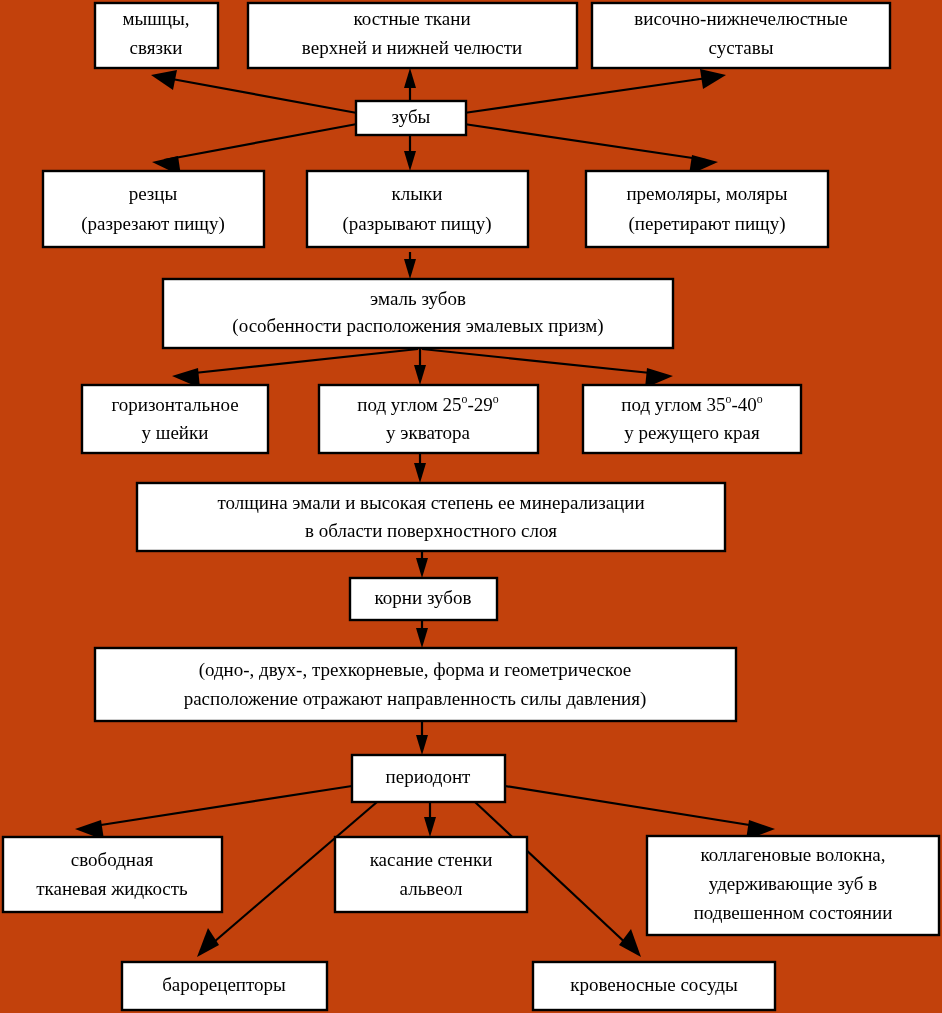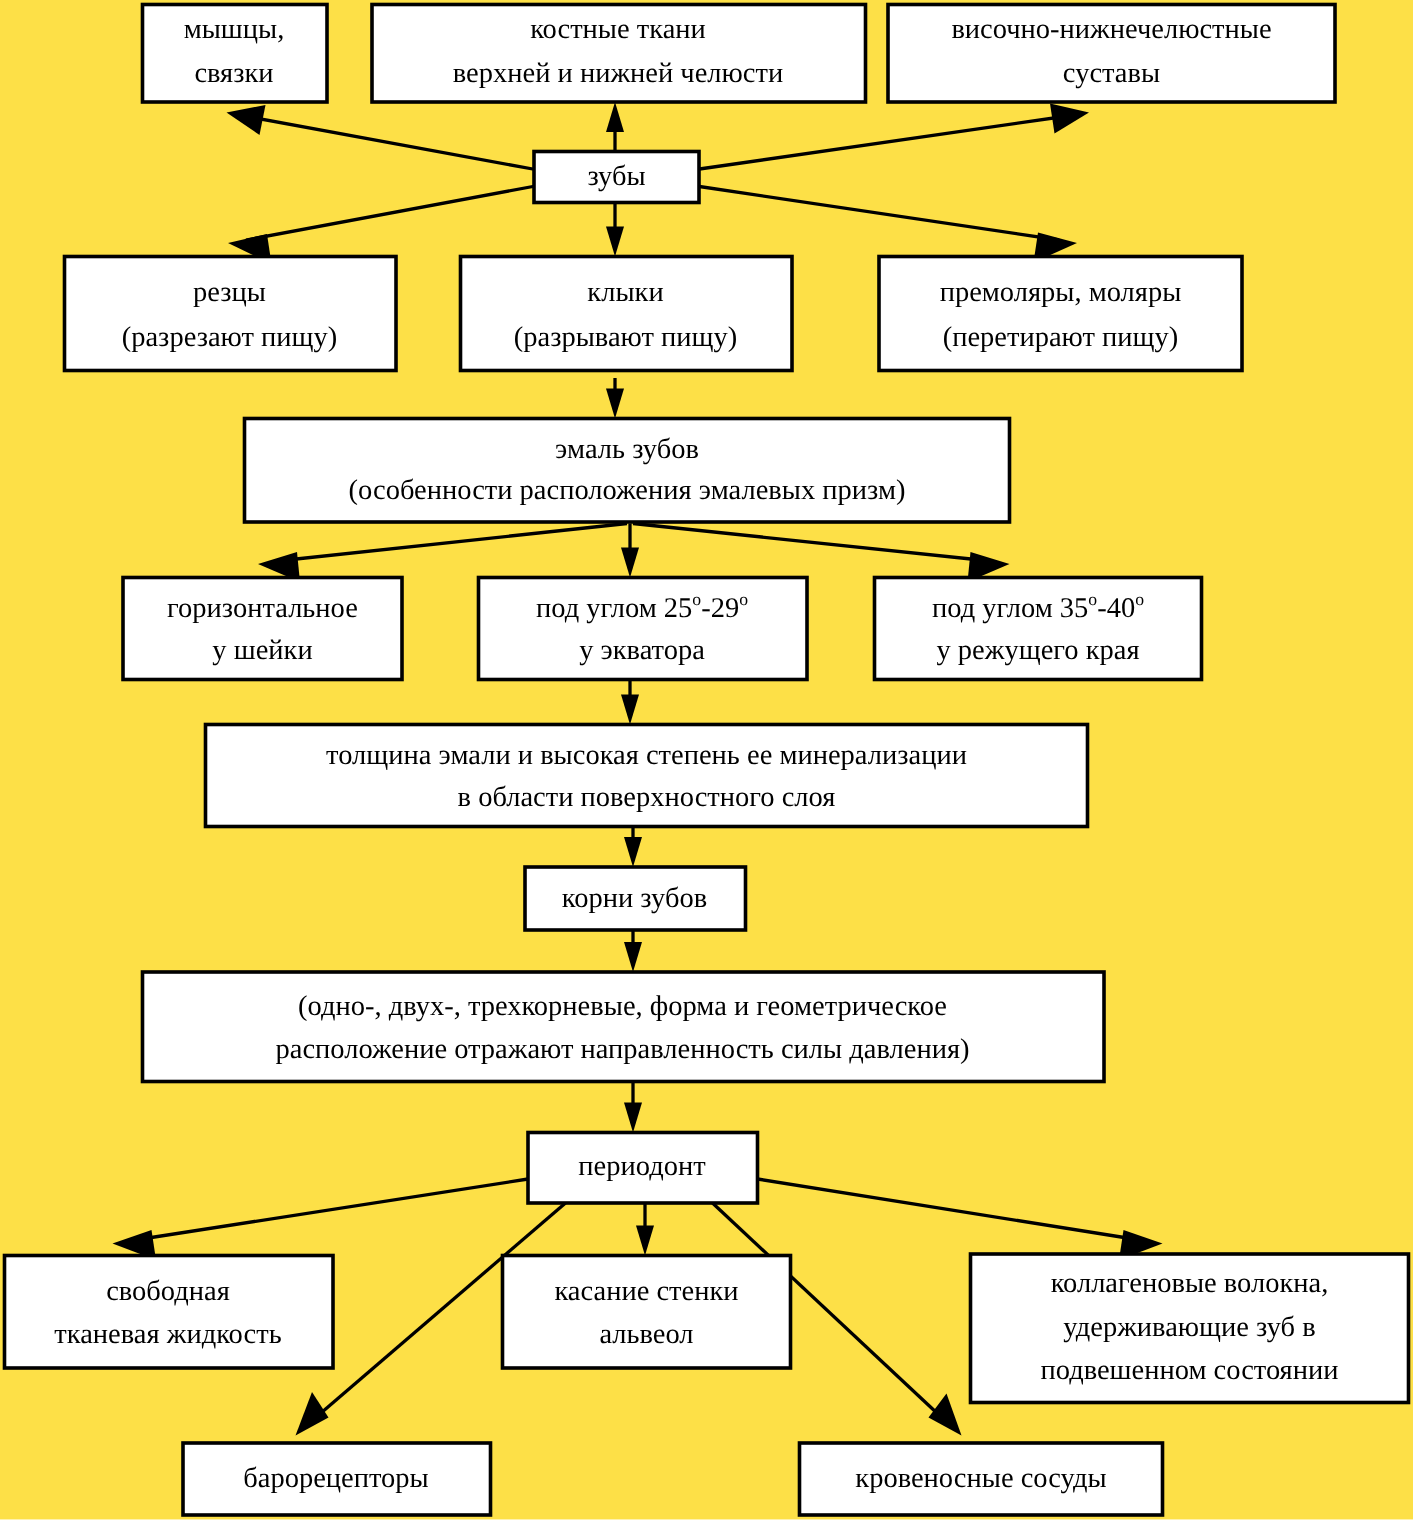--- a/index.html
+++ b/index.html
@@ -7,21 +7,21 @@
     padding: 0;
     background: #ffffff;
   }
   body {
     font-family: "Liberation Serif", "DejaVu Serif", serif;
   }
   #diagram-root {
     position: relative;
     width: 942px;
     height: 1013px;
-    background: #fde047;
+    background: #c2410c;
     overflow: hidden;
   }
   svg.canvas {
     position: absolute;
     left: 0;
     top: 0;
     width: 942px;
     height: 1013px;
   }
   .node-rect {

